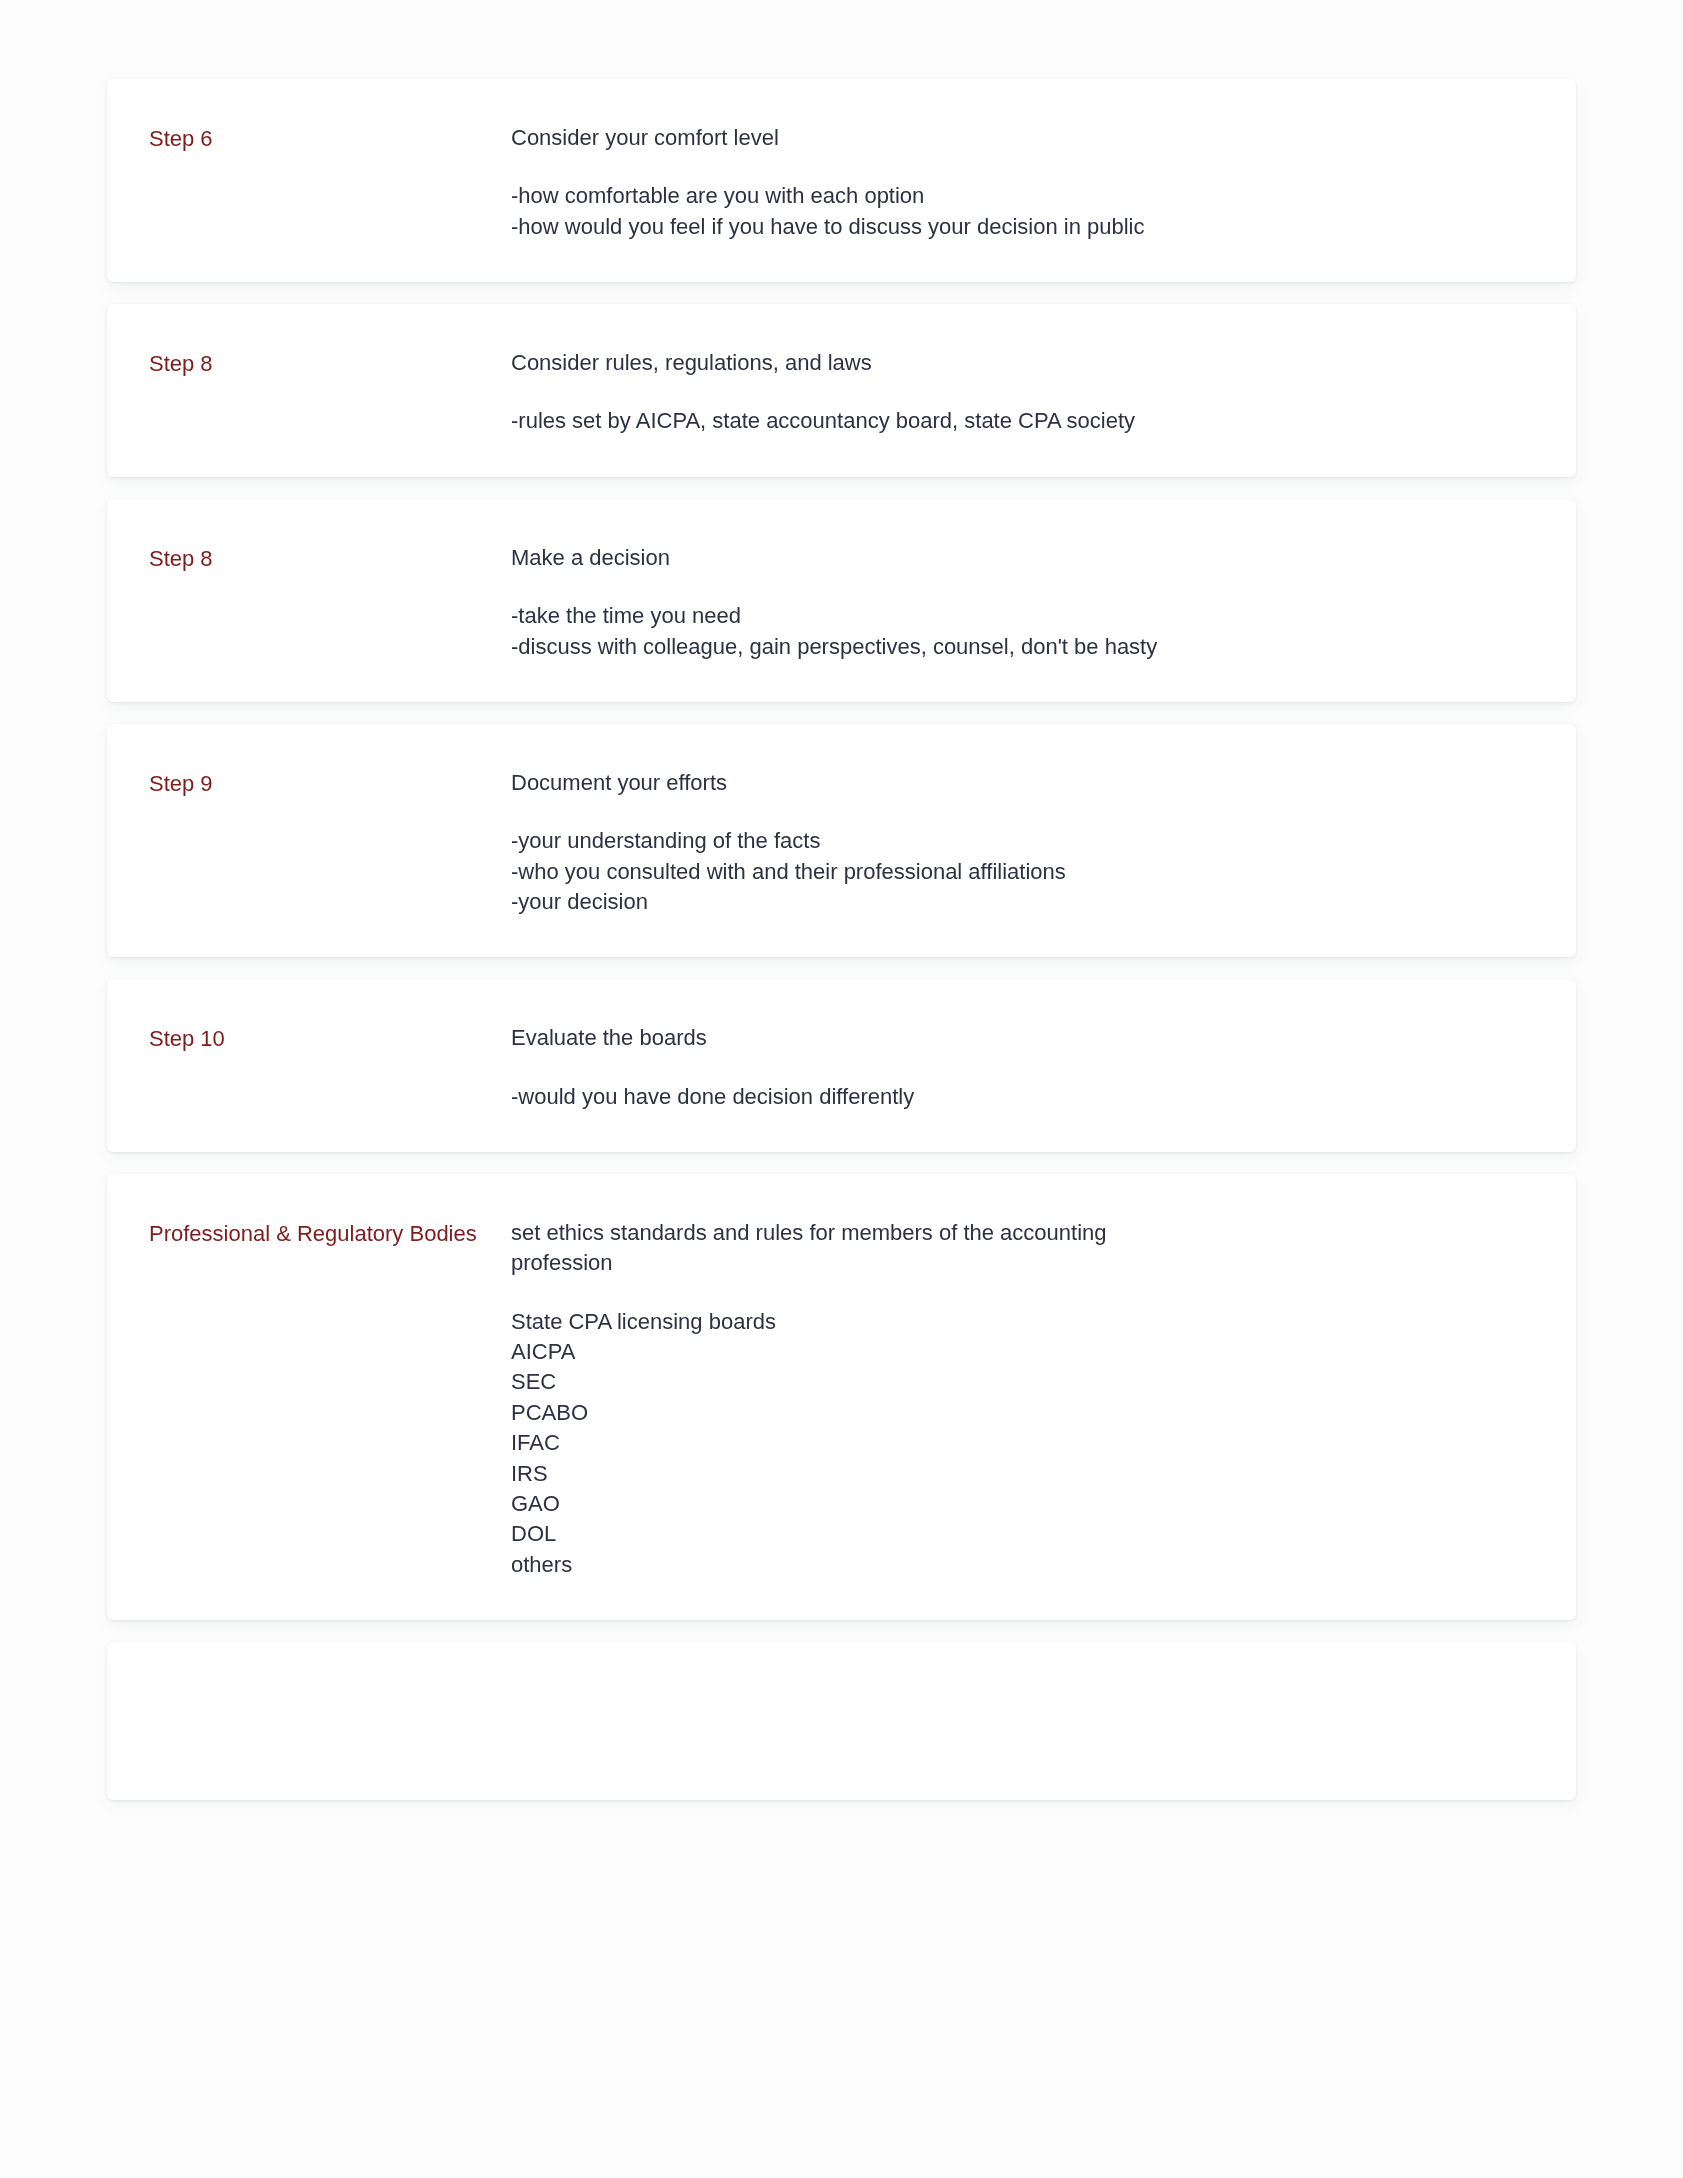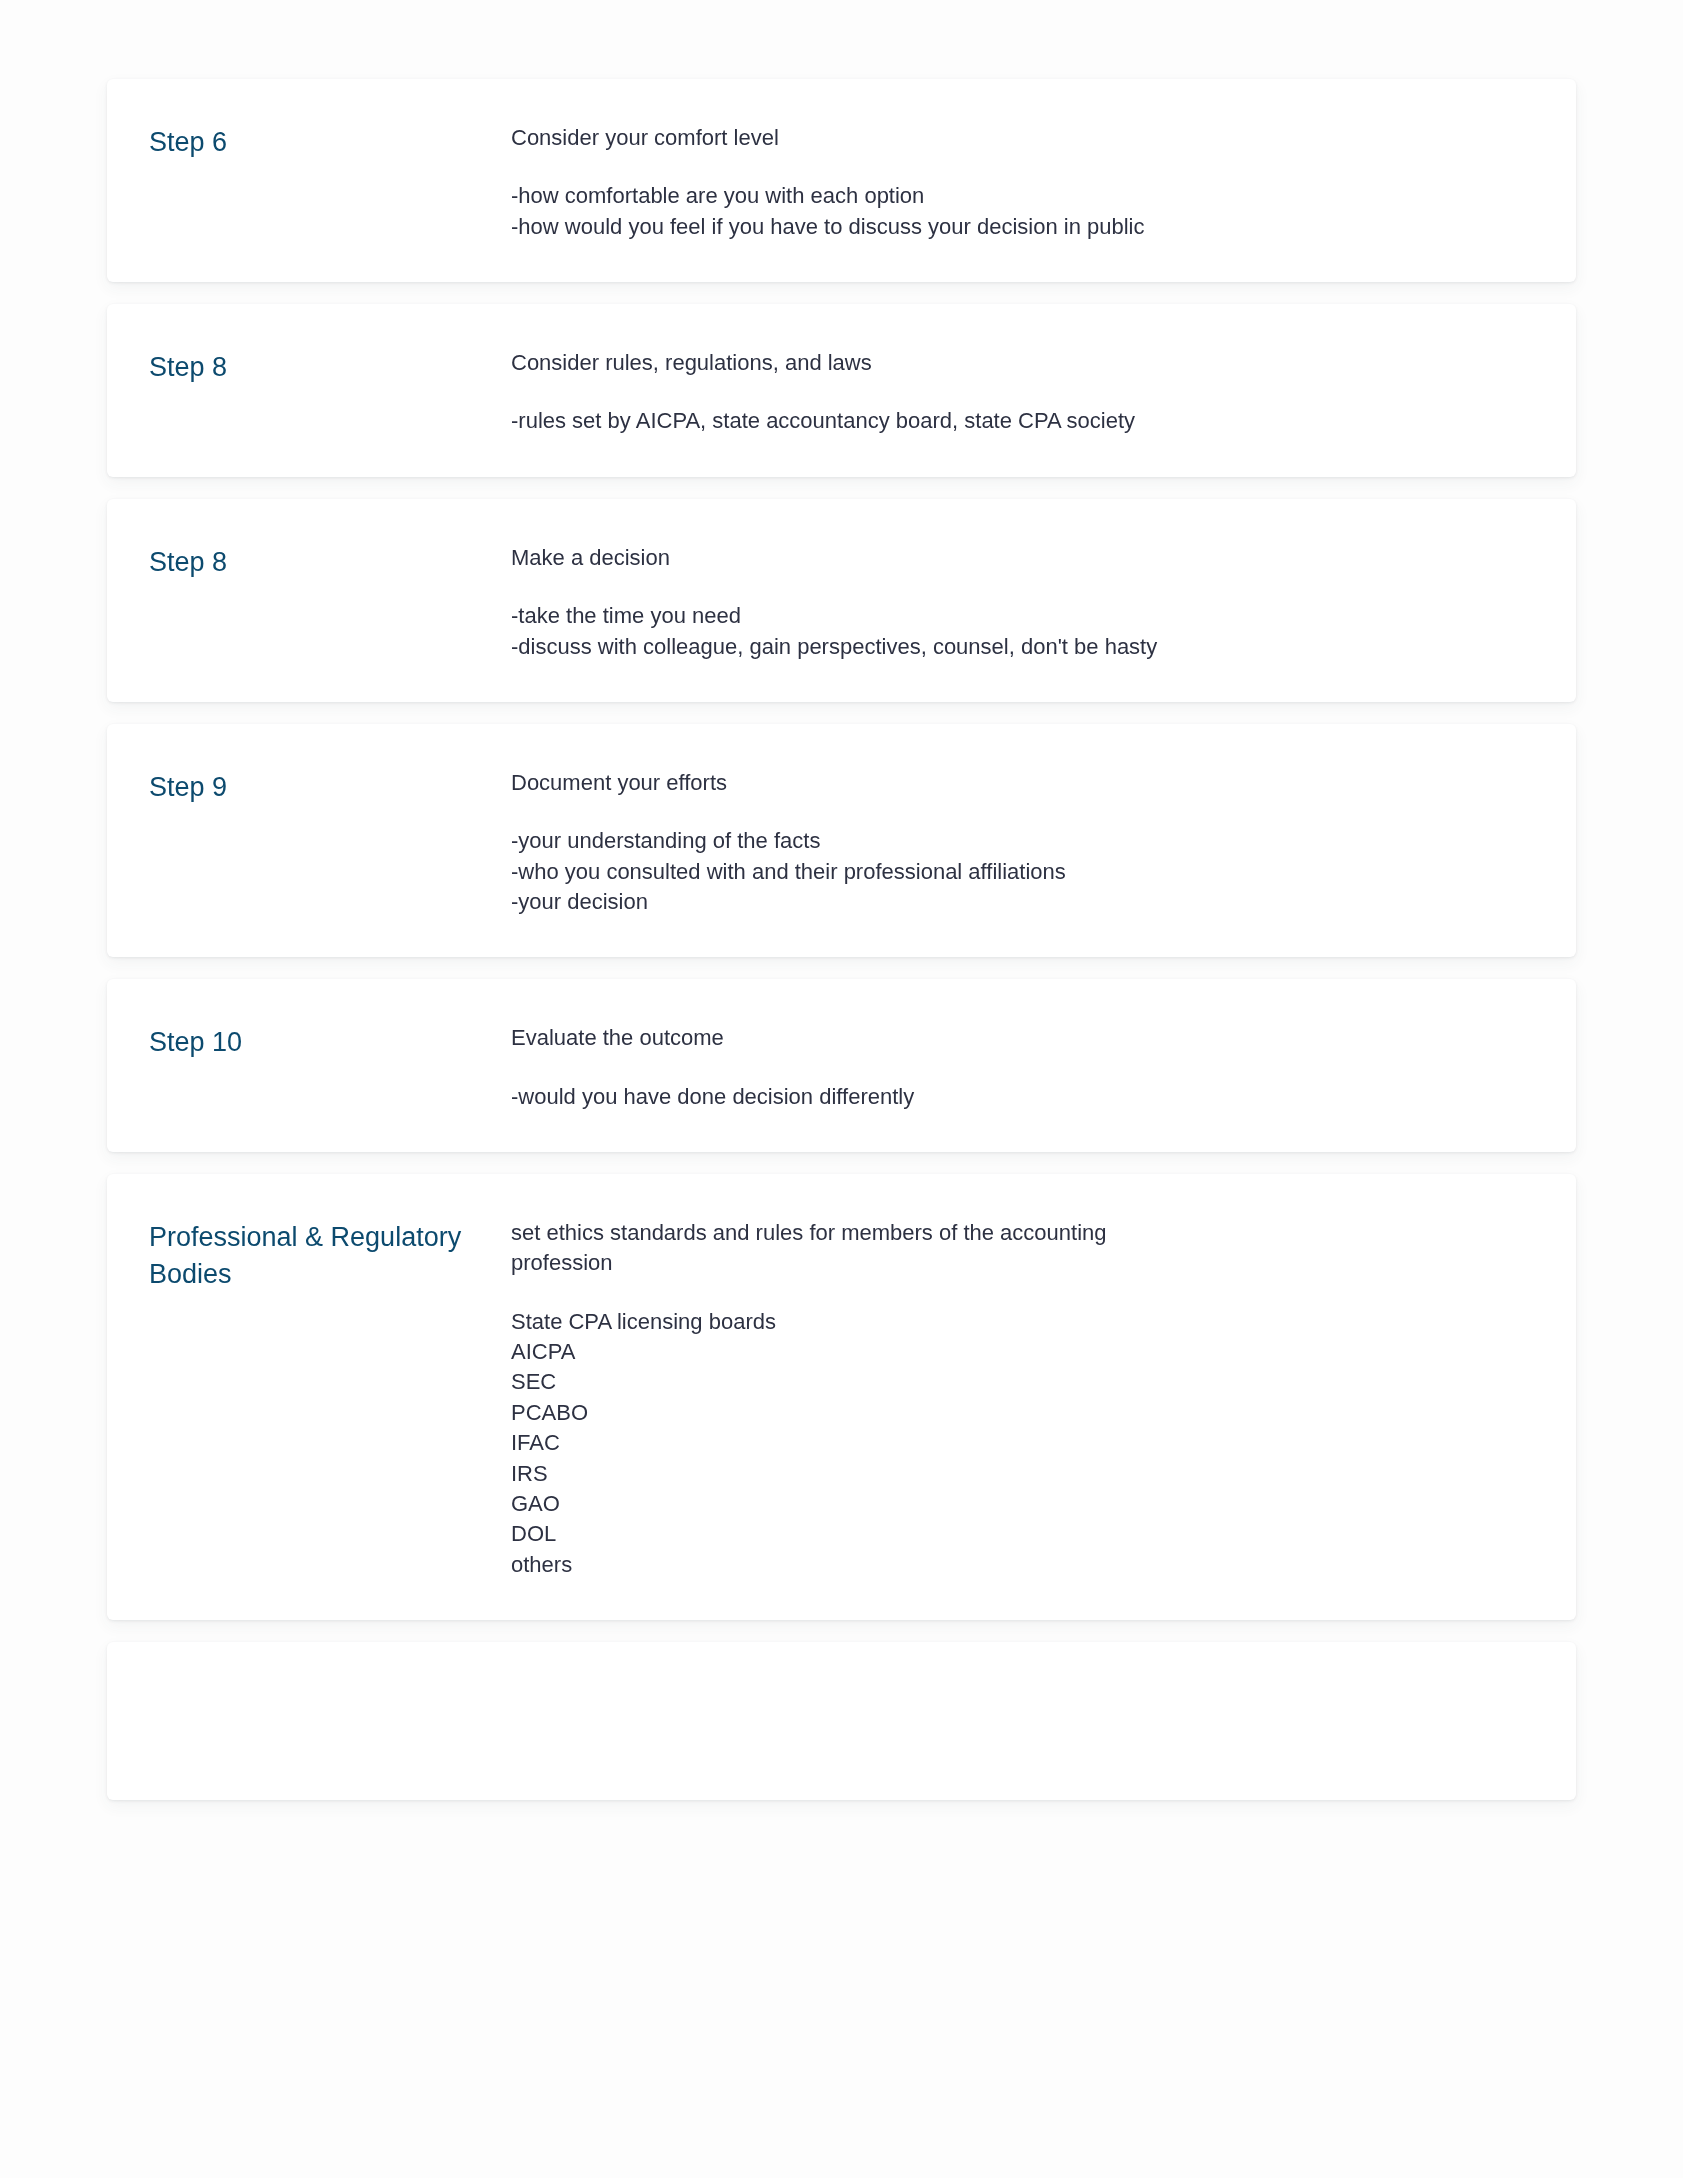--- a/index.html
+++ b/index.html
@@ -33,23 +33,23 @@
                 0 6px 16px rgba(60, 64, 78, 0.055);
     display: flex;
     align-items: flex-start;
     box-sizing: border-box;
     padding: 44px 36px 40px 42px;
   }
 
   .card-term {
     width: 362px;
     flex: 0 0 362px;
-    font-size: 27px;
+    font-size: 22px;
     line-height: 1.38;
-    color: #0c4a6e;
+    color: #7f1d1d;
     padding-top: 1px;
   }
 
   .card-def {
     flex: 1 1 auto;
     font-size: 22px;
     line-height: 1.38;
     color: #2d3142;
     max-width: 693px;
   }
@@ -108,21 +108,21 @@
       <p class="def-title">Document your efforts</p>
       <p class="def-body">-your understanding of the facts
 -who you consulted with and their professional affiliations
 -your decision</p>
     </div>
   </div>
 
   <div class="card">
     <div class="card-term">Step 10</div>
     <div class="card-def">
-      <p class="def-title">Evaluate the outcome</p>
+      <p class="def-title">Evaluate the boards</p>
       <p class="def-body">-would you have done decision differently</p>
     </div>
   </div>
 
   <div class="card">
     <div class="card-term">Professional &amp; Regulatory Bodies</div>
     <div class="card-def">
       <p class="def-title">set ethics standards and rules for members of the accounting profession</p>
       <p class="def-body">State CPA licensing boards
 AICPA

